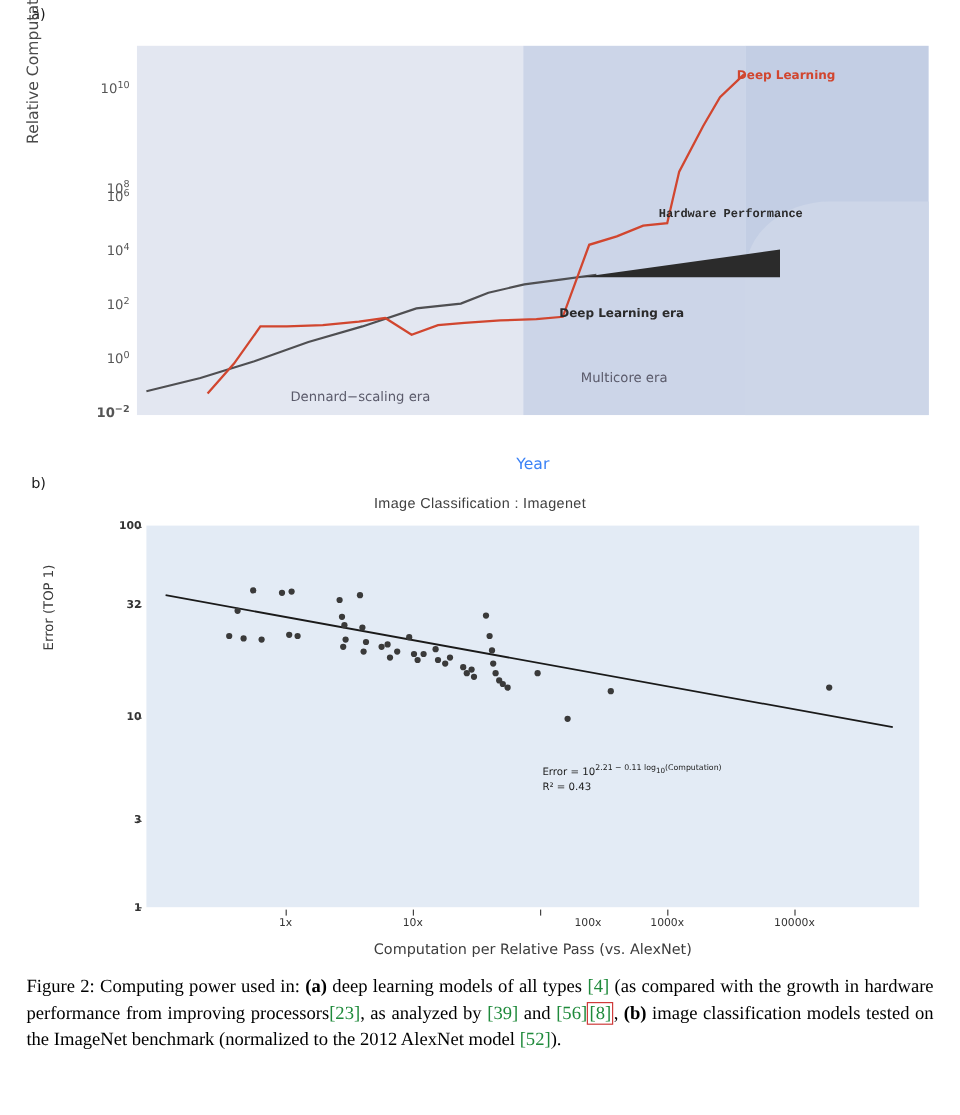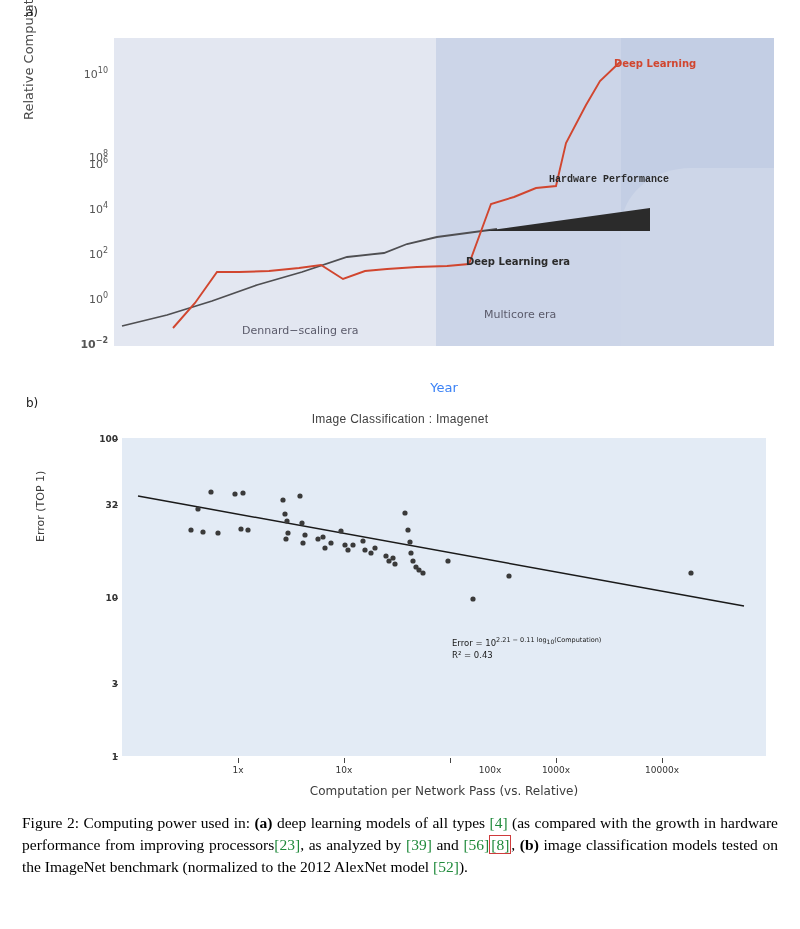--- a/index.html
+++ b/index.html
@@ -362,18 +362,18 @@
       <div class="tickmark-b" style="left:328px; top:0;"></div>
       <div class="tickmark-b" style="left:434px; top:0;"></div>
       <div class="tickmark-b" style="left:540px; top:0;"></div>
       <div class="xtick-b" style="left:116px; top:7px;">1x</div>
       <div class="xtick-b" style="left:222px; top:7px;">10x</div>
       <div class="xtick-b" style="left:328px; top:7px;margin-left:40px;">100x</div>
       <div class="xtick-b" style="left:434px; top:7px;">1000x</div>
       <div class="xtick-b" style="left:540px; top:7px;">10000x</div>
     </div>
 
-    <div id="xlabel-b">Computation per Network Pass (vs. Relative)</div>
+    <div id="xlabel-b">Computation per Relative Pass (vs. AlexNet)</div>
   </div>
 
   <div id="caption"><span>Figure 2: Computing power used in: </span><span class="bold">(a)</span><span> deep learning models of all types </span><span class="ref">[4]</span><span> (as compared with the growth in hardware performance from improving processors</span><span class="ref">[23]</span><span>, as analyzed by </span><span class="ref">[39]</span><span> and </span><span class="ref">[56]</span><span class="refbox">[8]</span><span>, </span><span class="bold">(b)</span><span> image classification models tested on the ImageNet benchmark (normalized to the 2012 AlexNet model </span><span class="ref">[52]</span><span>).</span></div>
 
 </div>
 
 </body></html>

